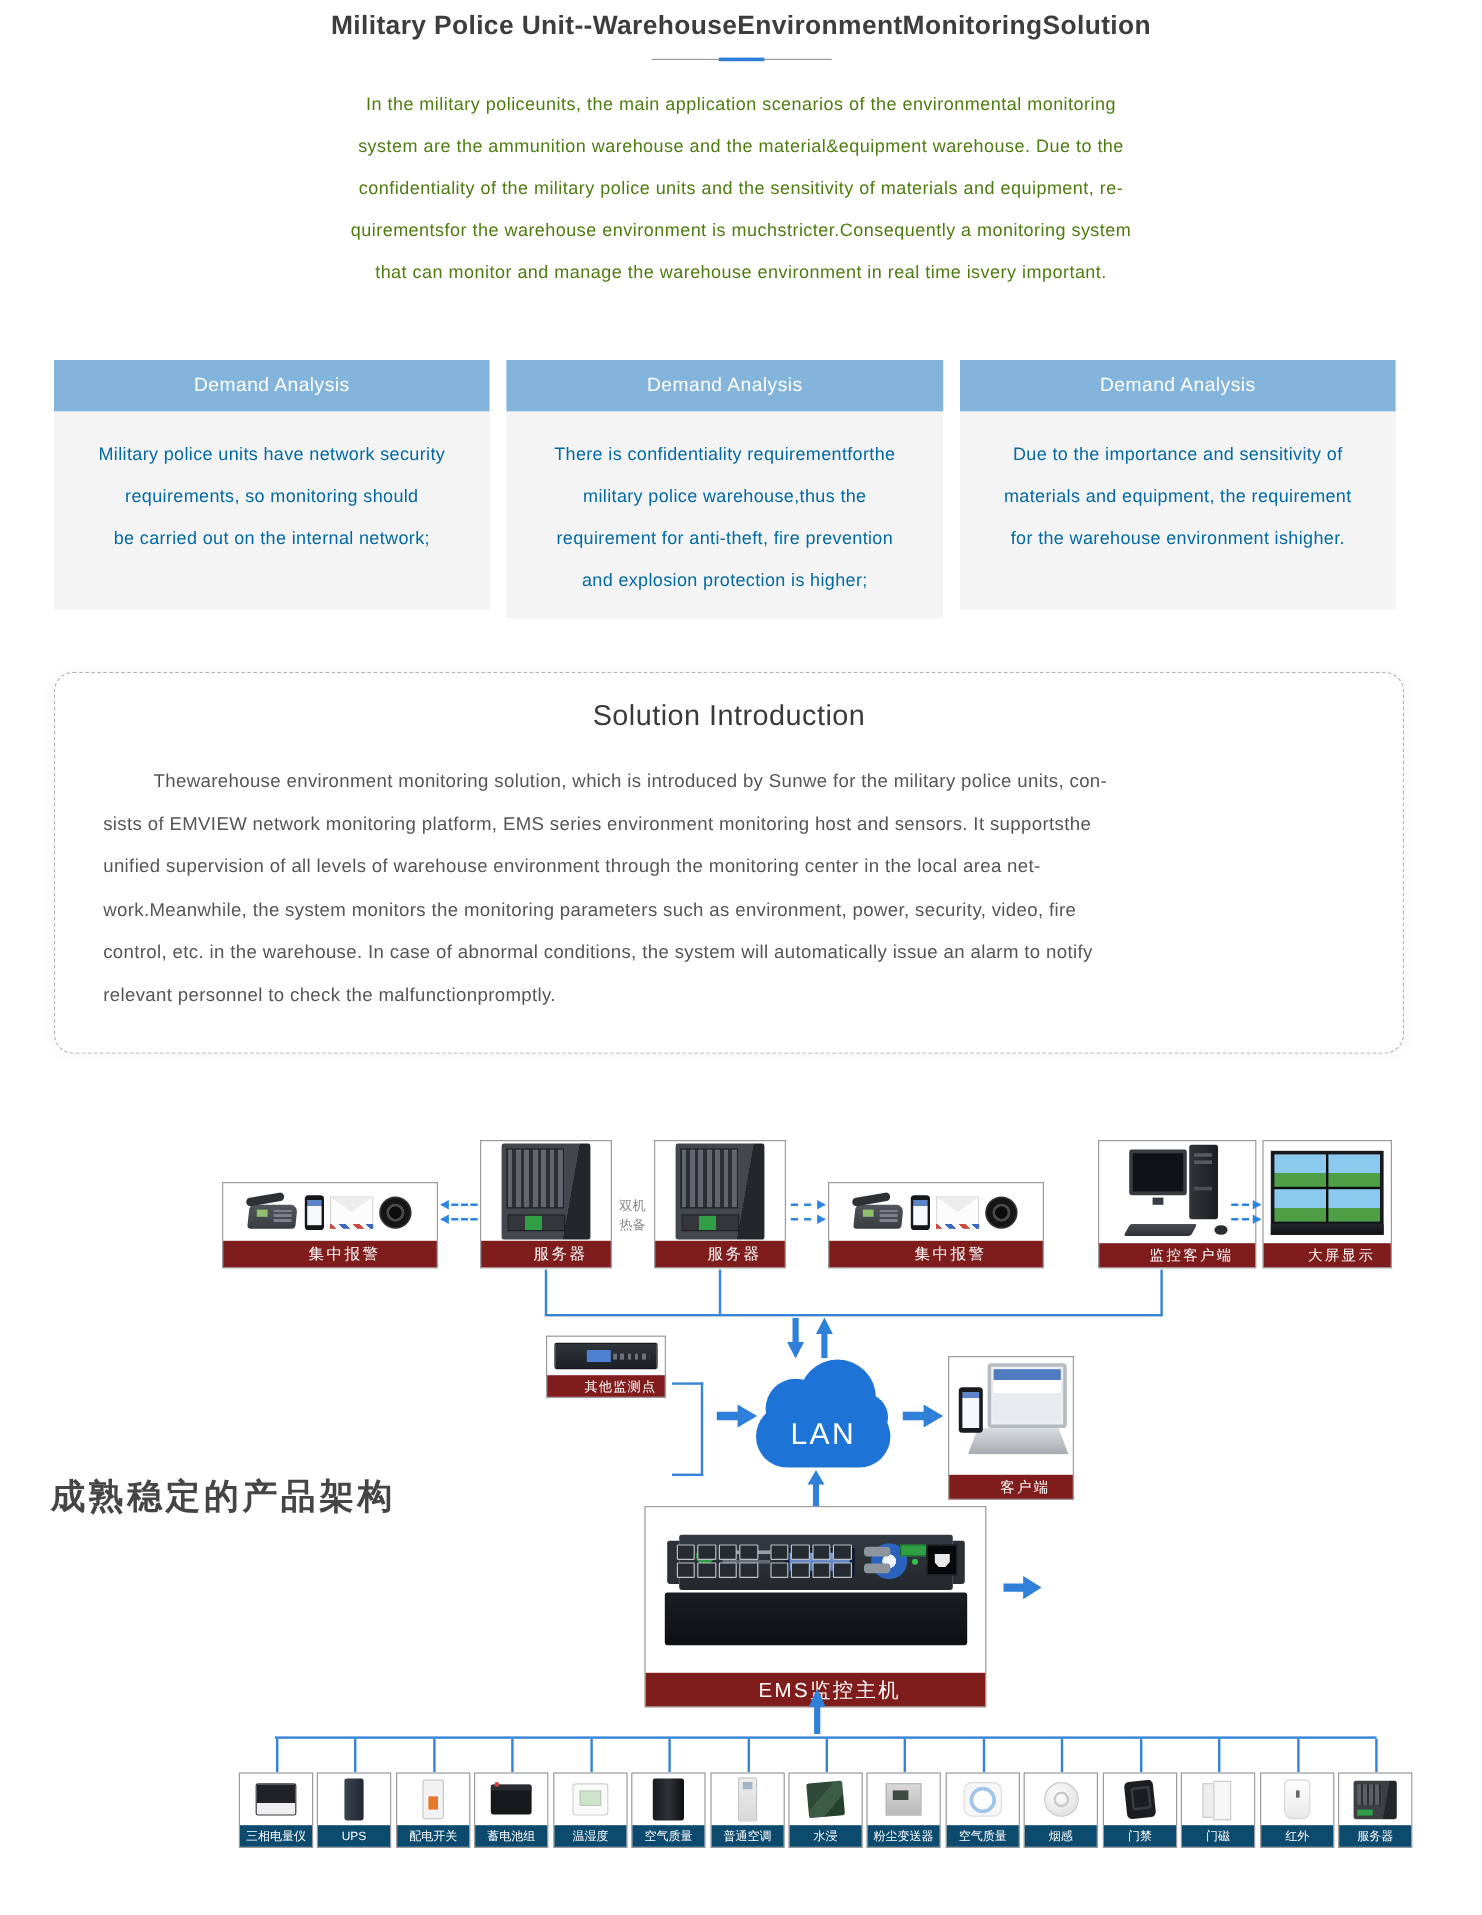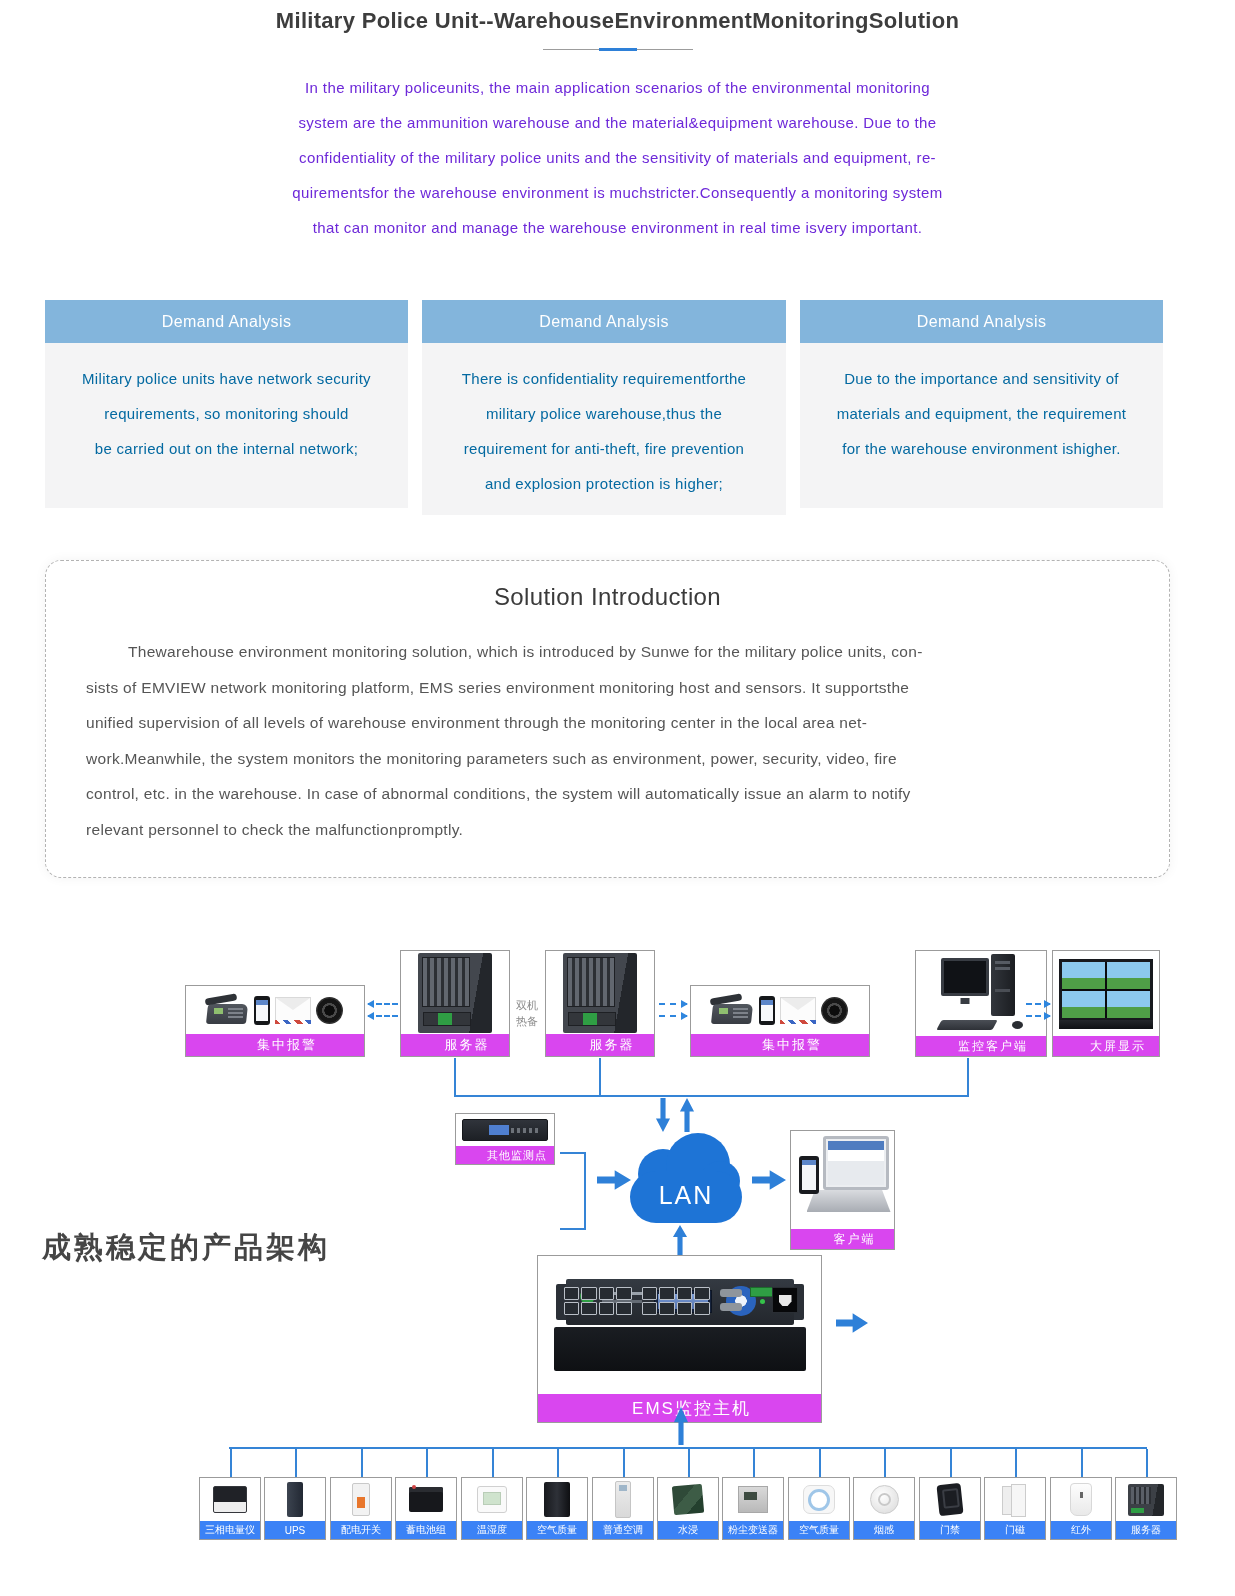--- a/index.html
+++ b/index.html
@@ -11,21 +11,21 @@
   }
   
   .title { position:absolute; top:8px; left:0; width:100%; text-align:center;
     font-size:22px; font-weight:bold; color:#3d3d3d; letter-spacing:.3px; }
   .title-underline { position:absolute; top:49px; left:50%; transform:translateX(-50%);
     width:150px; height:1px; background:#9c9c9c; }
   .title-underline::after { content:''; position:absolute; left:50%; top:-1px;
     transform:translateX(-50%); width:38px; height:3px; background:#2e80d8; }
   .intro { position:absolute; top:70px; left:50%; transform:translateX(-50%);
     width:860px; text-align:center; font-size:15px; line-height:35px;
-    color:#6d28d9; white-space:pre-line; letter-spacing:.4px; }
+    color:#4d7c0f; white-space:pre-line; letter-spacing:.4px; }
 
   
   .dm { position:absolute; top:300px; width:363px; }
   .dm1 { left:45px; } .dm2 { left:422px; width:364px; } .dm3 { left:800px; }
   .dm .hd { height:43px; background:#83b5dc; color:#fff; font-size:16px;
     display:flex; align-items:center; justify-content:center; letter-spacing:.4px; }
   .dm .bd { background:#f4f4f5; padding:18px 8px 14px; min-height:165px;
     text-align:center; font-size:15px; line-height:35px; color:#0369a1;
     white-space:pre-line; letter-spacing:.3px; }
 
@@ -37,21 +37,21 @@
     color:#3a3a3a; letter-spacing:.4px; }
   .sol p { margin:23px 40px 0; font-size:15.5px; line-height:35.5px; color:#555;
     white-space:pre-line; text-indent:42px; letter-spacing:.3px; }
 
   
   .dg { position:absolute; top:940px; left:0; width:1235px; height:656px; }
   .dbox { position:absolute; background:#fff; border:1px solid #9b9b9b;
     display:flex; flex-direction:column; }
   .dbox .im { flex:1; display:flex; align-items:center; justify-content:center;
     gap:5px; overflow:hidden; }
-  .dbox .lb { flex:none; height:22px; background:#d946ef; color:#fff; font-size:13px;
+  .dbox .lb { flex:none; height:22px; background:#7f1d1d; color:#fff; font-size:13px;
     display:flex; align-items:center; justify-content:center; letter-spacing:2px; white-space:nowrap;padding-left:24px; }
   .lb-sm { height:18px !important; font-size:11px !important; letter-spacing:1px !important; }
   .lb-md { height:20px !important; font-size:12px !important; }
   .lb-lg { height:28px !important; font-size:17px !important; letter-spacing:2px !important; }
   .lb-loc { height:24px !important; font-size:13px !important; }
 
   .line { position:absolute; background:#3584d6; display:block; }
   .dualhb { position:absolute; left:514px; top:57px; width:26px; font-size:11px;
     color:#8a8a8a; line-height:16px; text-align:center; word-break:break-all; }
   .arch { position:absolute; left:42px; top:288px; font-size:29px; font-weight:600;
@@ -188,21 +188,21 @@
     background:#2f9e44; box-shadow:inset 0 0 0 1px #1c6b2c; }
   .ems .pw { position:absolute; right:8px; top:8px; width:26px; height:26px; display:block;
     background:#07080a; border:1px solid #2a2e34; }
   .ems .pw::after { content:''; position:absolute; left:6px; top:7px; width:13px; height:11px;
     background:#e8e8e8; clip-path:polygon(0 0,100% 0,100% 60%,70% 100%,30% 100%,0 60%); }
 
   
   .sbox { position:absolute; top:537px; width:62px; height:63px; background:#fff;
     border:1px solid #9b9b9b; display:flex; flex-direction:column; }
   .sbox .im { flex:1; display:flex; align-items:center; justify-content:center; overflow:hidden; }
-  .sbox .lb { flex:none; height:18px; background:#3b82f6; color:#fff; font-size:10px;
+  .sbox .lb { flex:none; height:18px; background:#0c4a6e; color:#fff; font-size:10px;
     display:flex; align-items:center; justify-content:center; white-space:nowrap; }
   .si { display:block; position:relative; flex:none; }
   .si0 { width:34px; height:27px; background:linear-gradient(#202227 62%, #eeeeee 62%); border:1px solid #35373c; border-radius:2px; }
   .si1 { width:16px; height:35px; background:linear-gradient(90deg,#3c4450,#222833); border-radius:2px; }
   .si2 { width:18px; height:33px; background:#f2f2f2; border:1px solid #c9c9c9; border-radius:2px; }
   .si2::after { content:''; position:absolute; left:4px; top:13px; width:8px; height:11px; background:#e8762c; }
   .si3 { width:34px; height:25px; background:#17181c; border-radius:2px; box-shadow:inset 0 5px 0 #2a2c31; }
   .si3::before { content:''; position:absolute; left:3px; top:-2px; width:4px; height:4px; border-radius:50%; background:#d04545; }
   .si4 { width:30px; height:27px; background:#fafafa; border:1px solid #d0d0d0; border-radius:3px; }
   .si4::after { content:''; position:absolute; left:5px; top:5px; right:5px; height:11px; background:#cfe3cd; border:1px solid #b9cdb7; }

